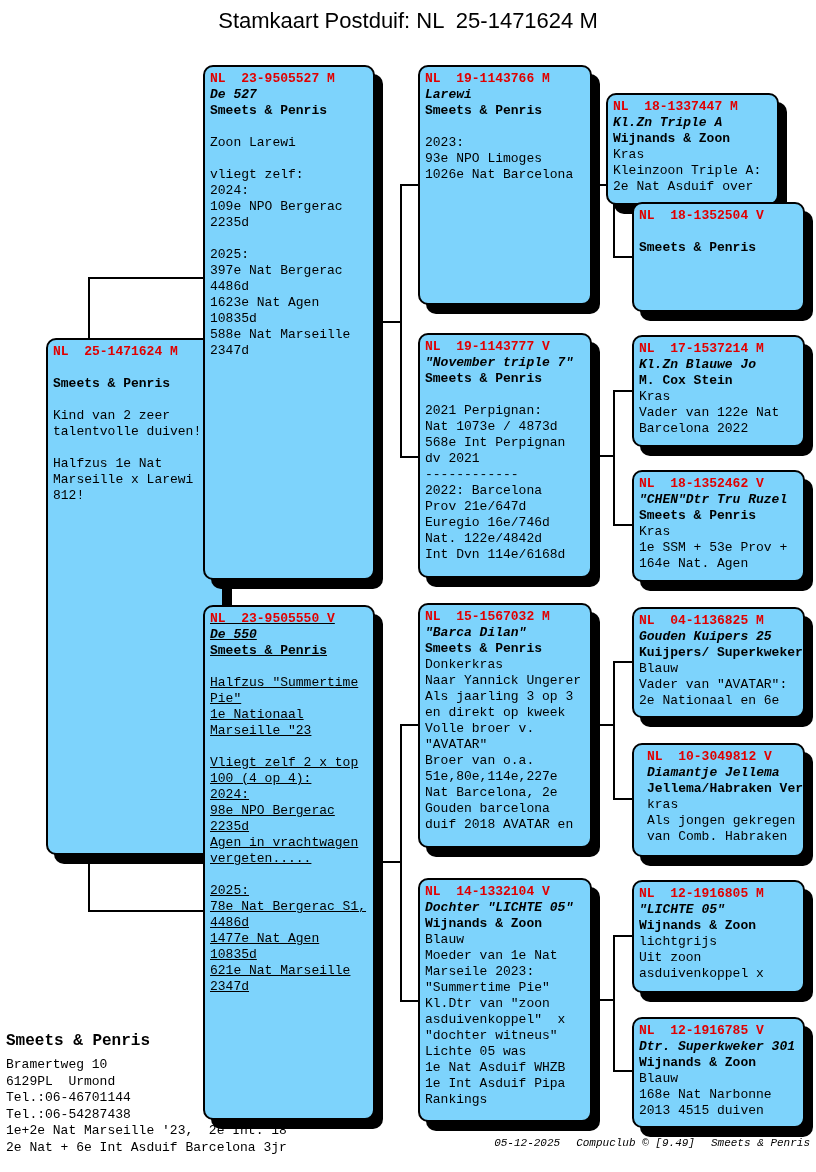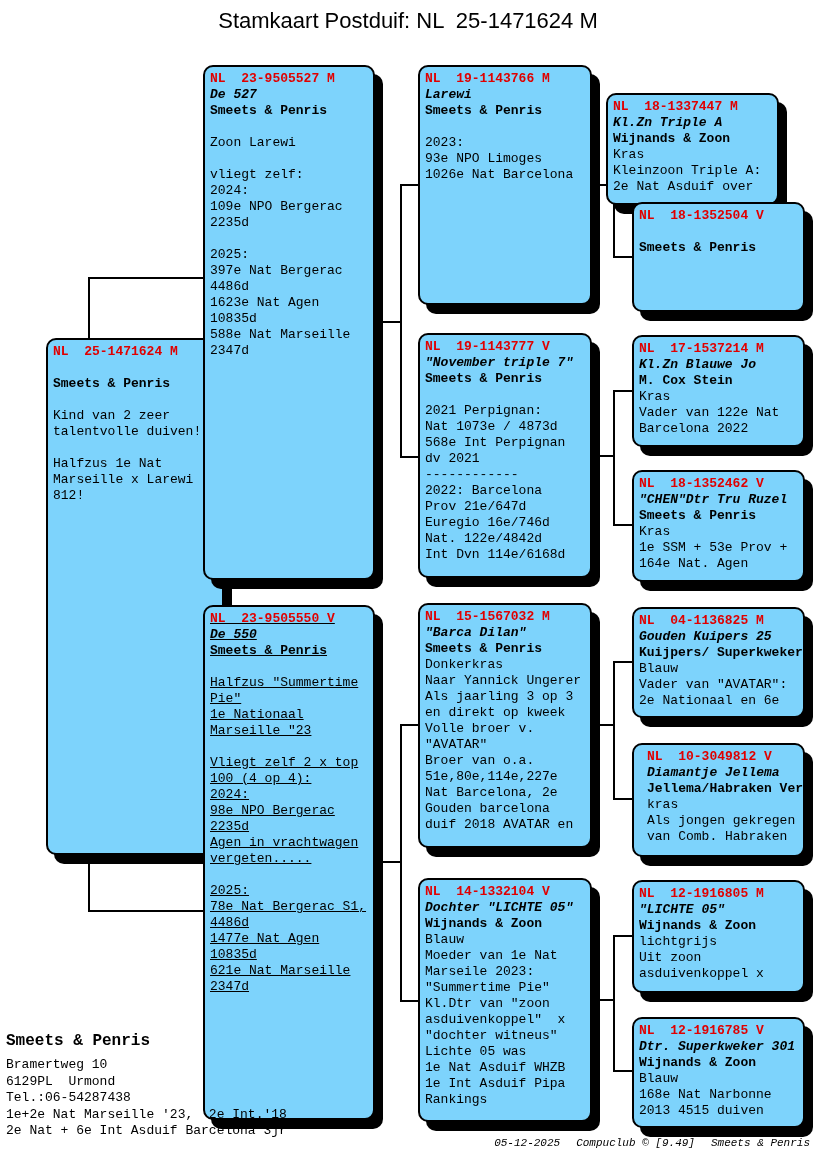--- a/index.html
+++ b/index.html
@@ -314,20 +314,21 @@
       <div class="bline">168e Nat Narbonne</div>
       <div class="bline">2013 4515 duiven</div>
     </div>
 </div>
 
 <div class="owner-block">
   <div class="owner-name">Smeets &amp; Penris</div>
   <div>
       <div class="owner-line">Bramertweg 10</div>
       <div class="owner-line">6129PL  Urmond</div>
+      <div class="owner-line">Tel.:06-46701144</div>
       <div class="owner-line">Tel.:06-54287438</div>
       <div class="owner-line">1e+2e Nat Marseille '23,  2e Int.'18</div>
       <div class="owner-line">2e Nat + 6e Int Asduif Barcelona 3jr</div>
     </div>
 </div>
 
 <div class="print-footer">
   <span>05-12-2025</span>
   <span>Compuclub © [9.49]</span>
   <span>Smeets &amp; Penris</span>

